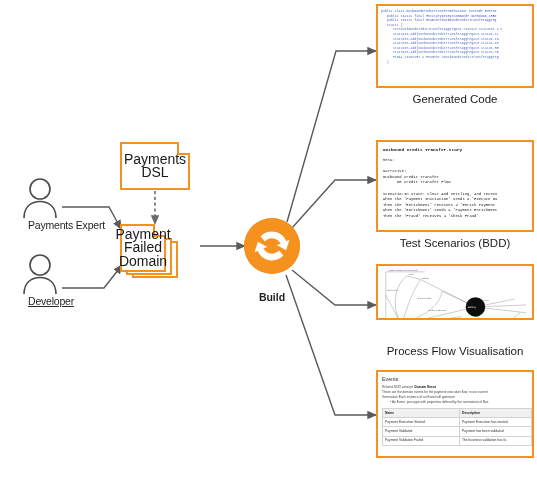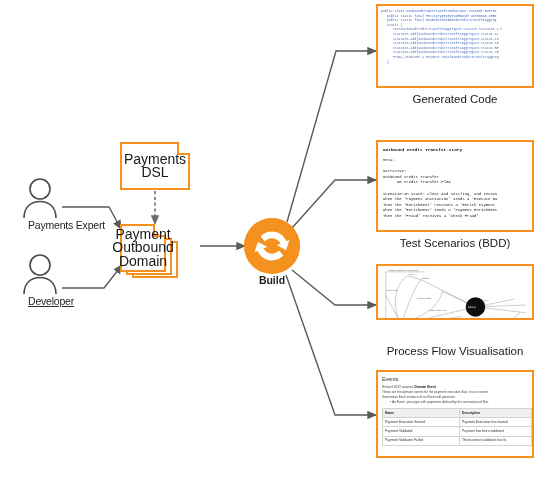--- a/index.html
+++ b/index.html
@@ -45,21 +45,21 @@
   .doc.stack .sheet{background:#fff;}
 
   
   .build{position:absolute;}
   .build .disc{
     width:56px;height:56px;border-radius:50%;background:#F5911E;
     display:block;
   }
   .build .lbl{
     display:block;text-align:center;font-size:10.5px;line-height:12px;
-    margin-top:0;color:#1e1e1e;font-weight:600;
+    margin-top:17px;color:#1e1e1e;font-weight:600;
   }
 
   
   .panel{position:absolute;}
   .panel .frame{
     position:absolute;left:0;top:0;width:100%;height:100%;
     border:2px solid #F5911E;background:#ffffff;box-sizing:border-box;
     overflow:hidden;
   }
   .panel .backsheet{
@@ -167,21 +167,21 @@
 
   <div class="doc stack" style="left:120px;top:224px;width:46px;height:48px;">
     <div class="sheet fold" style="left:12px;top:6px;"></div>
     <div class="foldline" style="right:-12px;top:6px;"></div>
     <div class="sheet fold" style="left:6px;top:3px;"></div>
     <div class="foldline" style="right:-6px;top:3px;"></div>
     <div class="sheet fold"></div>
     <div class="foldline"></div>
     <div class="txt">
       <span>Payment</span>
-      <span>Outbound</span>
+      <span>Failed</span>
       <span>Domain</span>
     </div>
   </div>
 
   <div class="build" style="left:244px;top:218px;width:56px;">
     <svg class="disc" viewBox="0 0 56 56">
       <circle cx="28" cy="28" r="28" fill="#F5911E"></circle>
       <g fill="#ffffff">
         <path d="M28,13.5 C34.5,13.5 40,17.4 42.2,23.1 L45.4,22 L42.1,32.2 L32.6,27.1 L36.6,25.7
                  C35.0,22.4 31.8,20.3 28,20.3 C25.2,20.3 22.7,21.5 21,23.4 L16.6,18.4

